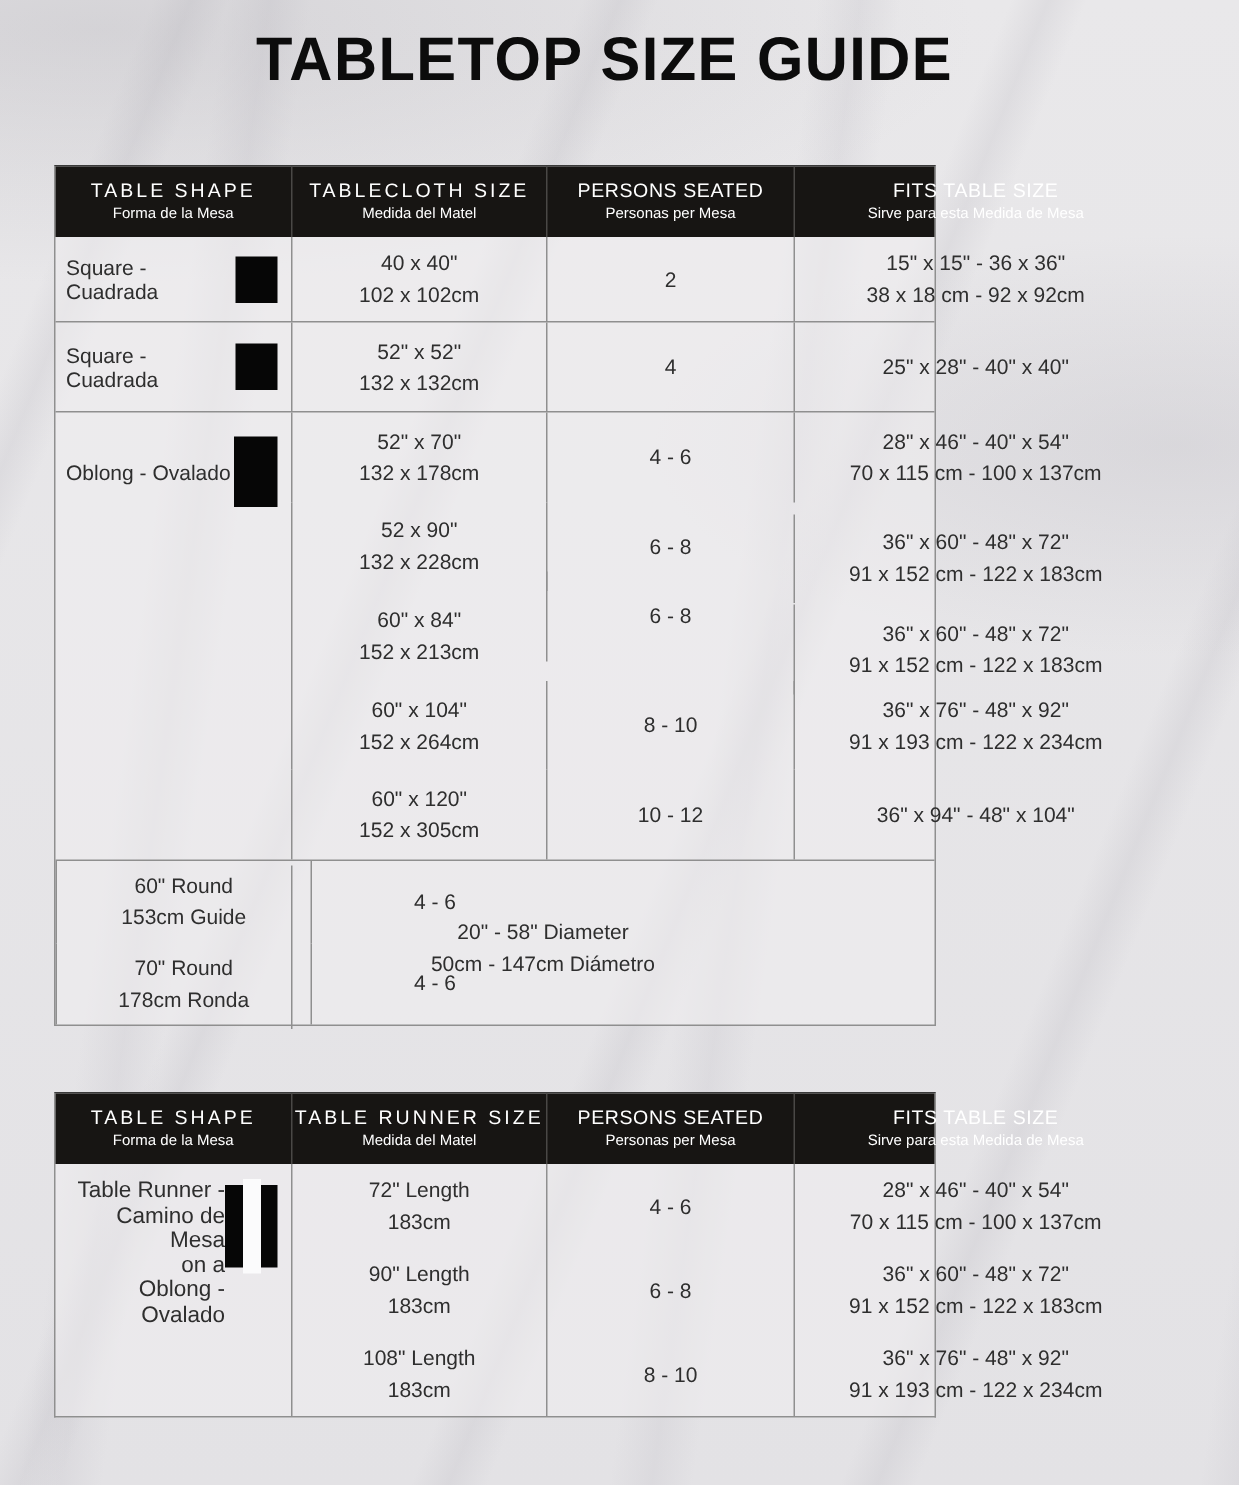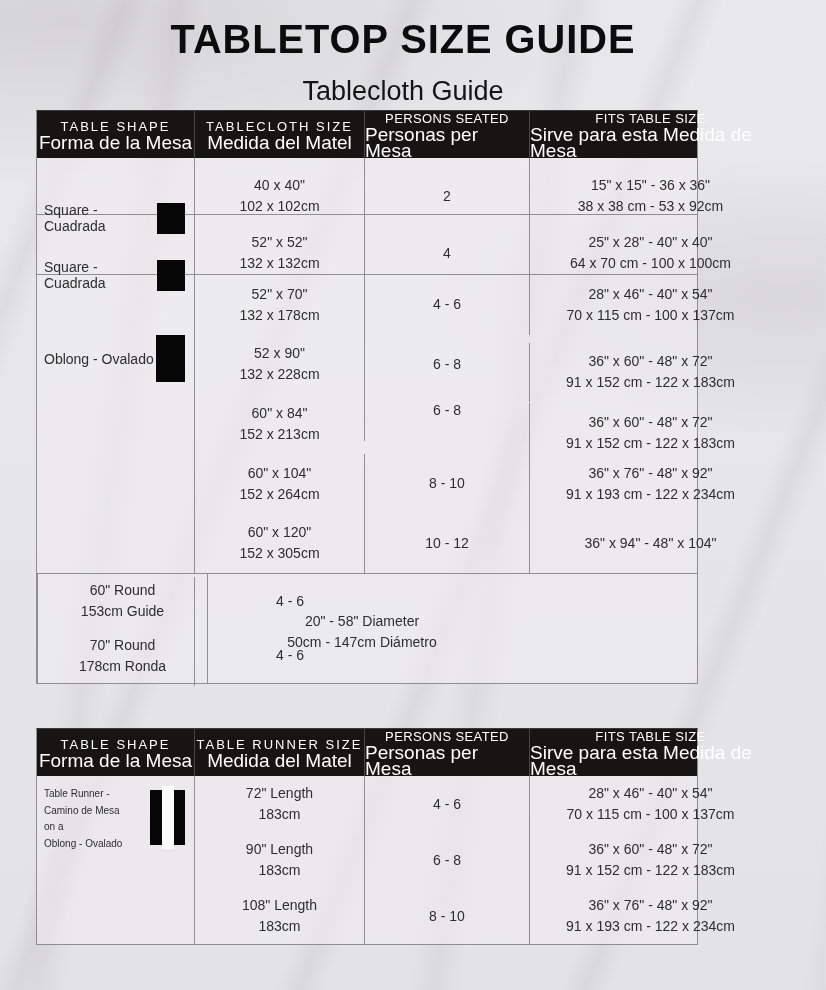--- a/index.html
+++ b/index.html
@@ -14,72 +14,71 @@
       repeating-linear-gradient(112deg, transparent 0px, transparent 95px, rgba(183,181,189,0.22) 118px, transparent 142px, transparent 265px),
       repeating-linear-gradient(98deg, transparent 0px, transparent 150px, rgba(198,196,203,0.28) 178px, transparent 205px, transparent 390px),
       linear-gradient(#e9e8ea, #e3e2e5);
   }
   .center-band { position:absolute; left:36px; width:734px; text-align:center; }
   .main-title { top:16px; font-size:41px; font-weight:800; letter-spacing:1px; color:#0c0c0c; transform:scaleX(0.97); }
   .sub-title { font-size:27px; font-weight:400; color:#141414; }
   #tc-subtitle { top:76px; }
   #tr-subtitle { top:690px; }
 
-  .guide-table { position:absolute; left:36px; width:662px; border:1px solid #8f8f8f; border-top:1px solid #3a3a3a; background:rgba(240,239,241,0.55); }
+  .guide-table { position:absolute; left:36px; width:588px; border:1px solid #8f8f8f; border-top:1px solid #3a3a3a; background:rgba(240,239,241,0.55); }
   #tablecloth-table { top:110px; }
   #runner-table { top:728px; }
 
   .thead { display:grid; grid-template-columns:157px 170px 165px 242px; height:47px; background:#171513; color:#fff; }
   .th { display:flex; flex-direction:column; justify-content:center; align-items:center; line-height:16px; }
   .th + .th { border-left:1px solid #4a4846; }
   .th-en { font-size:13px; letter-spacing:0.4px; }
   .th-en.spaced { letter-spacing:2px; }
-  .th-es { font-size:19px; }
+  .th-es { font-size:10px; }
 
   .trow { display:grid; grid-template-columns:157px 170px 165px 242px; }
   .trow + .trow, .trow + .section, .section + .section { border-top:1px solid #8f8f8f; }
   .section { display:grid; }
   .sect-cols-oblong { grid-template-columns:157px 577px; }
   .sect-cols-round  { grid-template-columns:157px 335px 242px; }
 
   .cell { display:flex; align-items:center; justify-content:center; text-align:center; font-size:14px; line-height:21px; }
   .cell.stack { flex-direction:column; }
   .bl { border-left:1px solid #8f8f8f; }
 
-  .shape-cell { display:flex; align-items:center; justify-content:flex-start; padding:0 9px 0 7px; font-size:14px; text-align:left;margin-top:44px; }
+  .shape-cell { display:flex; align-items:center; justify-content:flex-start; padding:0 9px 0 7px; font-size:14px; text-align:left; }
   .shape-cell.top-align { align-items:flex-start; padding-top:16px; }
   .icon-square { width:28px; height:31px; background:#060606; flex:0 0 auto; }
   .icon-oblong { width:29px; height:47px; background:#060606; flex:0 0 auto; }
   .icon-round  { width:35px; height:37px; background:#0a0a0a; border-radius:50%; flex:0 0 auto; }
   .shape-inner { display:flex; align-items:center; justify-content:space-between; width:100%; }
 
   .sub-grid { display:grid; grid-template-columns:170px 165px 242px; }
   .rows-5 { grid-template-rows:repeat(5, 1fr); }
   .rows-2 { grid-template-rows:repeat(2, 1fr); }
   .rows-3 { grid-template-rows:repeat(3, 1fr); }
 
   
   #oblong-grid > :nth-child(6) { transform:translateY(8px); }
   #oblong-grid > :nth-child(8) { transform:translateY(-13px); }
   #oblong-grid > :nth-child(9) { transform:translateY(9px); }
   #round-fits { transform:translateY(3px); }
 
-  .runner-shape { display:flex; align-items:flex-start; justify-content:space-between; padding:10px 9px 0 7px; font-size:10px; line-height:16.5px; text-align:left; }
+  .runner-shape { display:flex; align-items:flex-start; justify-content:space-between; padding:10px 9px 0 7px; font-size:15px; line-height:16.5px; text-align:right; }
   .icon-runner { position:relative; width:35px; height:55px; background:#060606; margin-top:4px; flex:0 0 auto; }
   .runner-stripe { position:absolute; left:12px; top:-4px; width:12px; height:63px; background:#fbfbfc; }
 
   .footnote { top:951px; font-size:15.5px; color:#161616; }
 </style>
 </head>
 <body>
 
 <div class="page">
 
   <div class="center-band main-title">TABLETOP SIZE GUIDE</div>
-  <div class="center-band sub-title" id="tc-subtitle">Tablecloth Guide</div>
 
   <div class="guide-table" id="tablecloth-table">
 
     <div class="thead">
       <div class="th">
         <div class="th-en spaced">TABLE SHAPE</div>
         <div class="th-es">Forma de la Mesa</div>
       </div>
       <div class="th">
         <div class="th-en spaced">TABLECLOTH SIZE</div>
@@ -100,37 +99,36 @@
         <span>Square - Cuadrada</span>
         <span class="icon-square"></span>
       </div>
       <div class="cell stack bl">
         <div>40 x 40"</div>
         <div>102 x 102cm</div>
       </div>
       <div class="cell bl">2</div>
       <div class="cell stack bl">
         <div>15" x 15" - 36 x 36"</div>
-        <div>38 x 38 cm - 53 x 92cm</div>
+        <div>38 x 18 cm - 92 x 92cm</div>
       </div>
     </div>
 
     <div class="trow" style="height:60px">
       <div class="shape-cell">
         <span>Square - Cuadrada</span>
         <span class="icon-square"></span>
       </div>
       <div class="cell stack bl">
         <div>52" x 52"</div>
         <div>132 x 132cm</div>
       </div>
       <div class="cell bl">4</div>
       <div class="cell stack bl">
         <div>25" x 28" - 40" x 40"</div>
-        <div>64 x 70 cm - 100 x 100cm</div>
       </div>
     </div>
 
     <div class="section sect-cols-oblong" style="height:299px">
       <div class="shape-cell top-align">
         <div class="shape-inner" style="height:47px">
           <span>Oblong - Ovalado</span>
           <span class="icon-oblong"></span>
         </div>
       </div>

